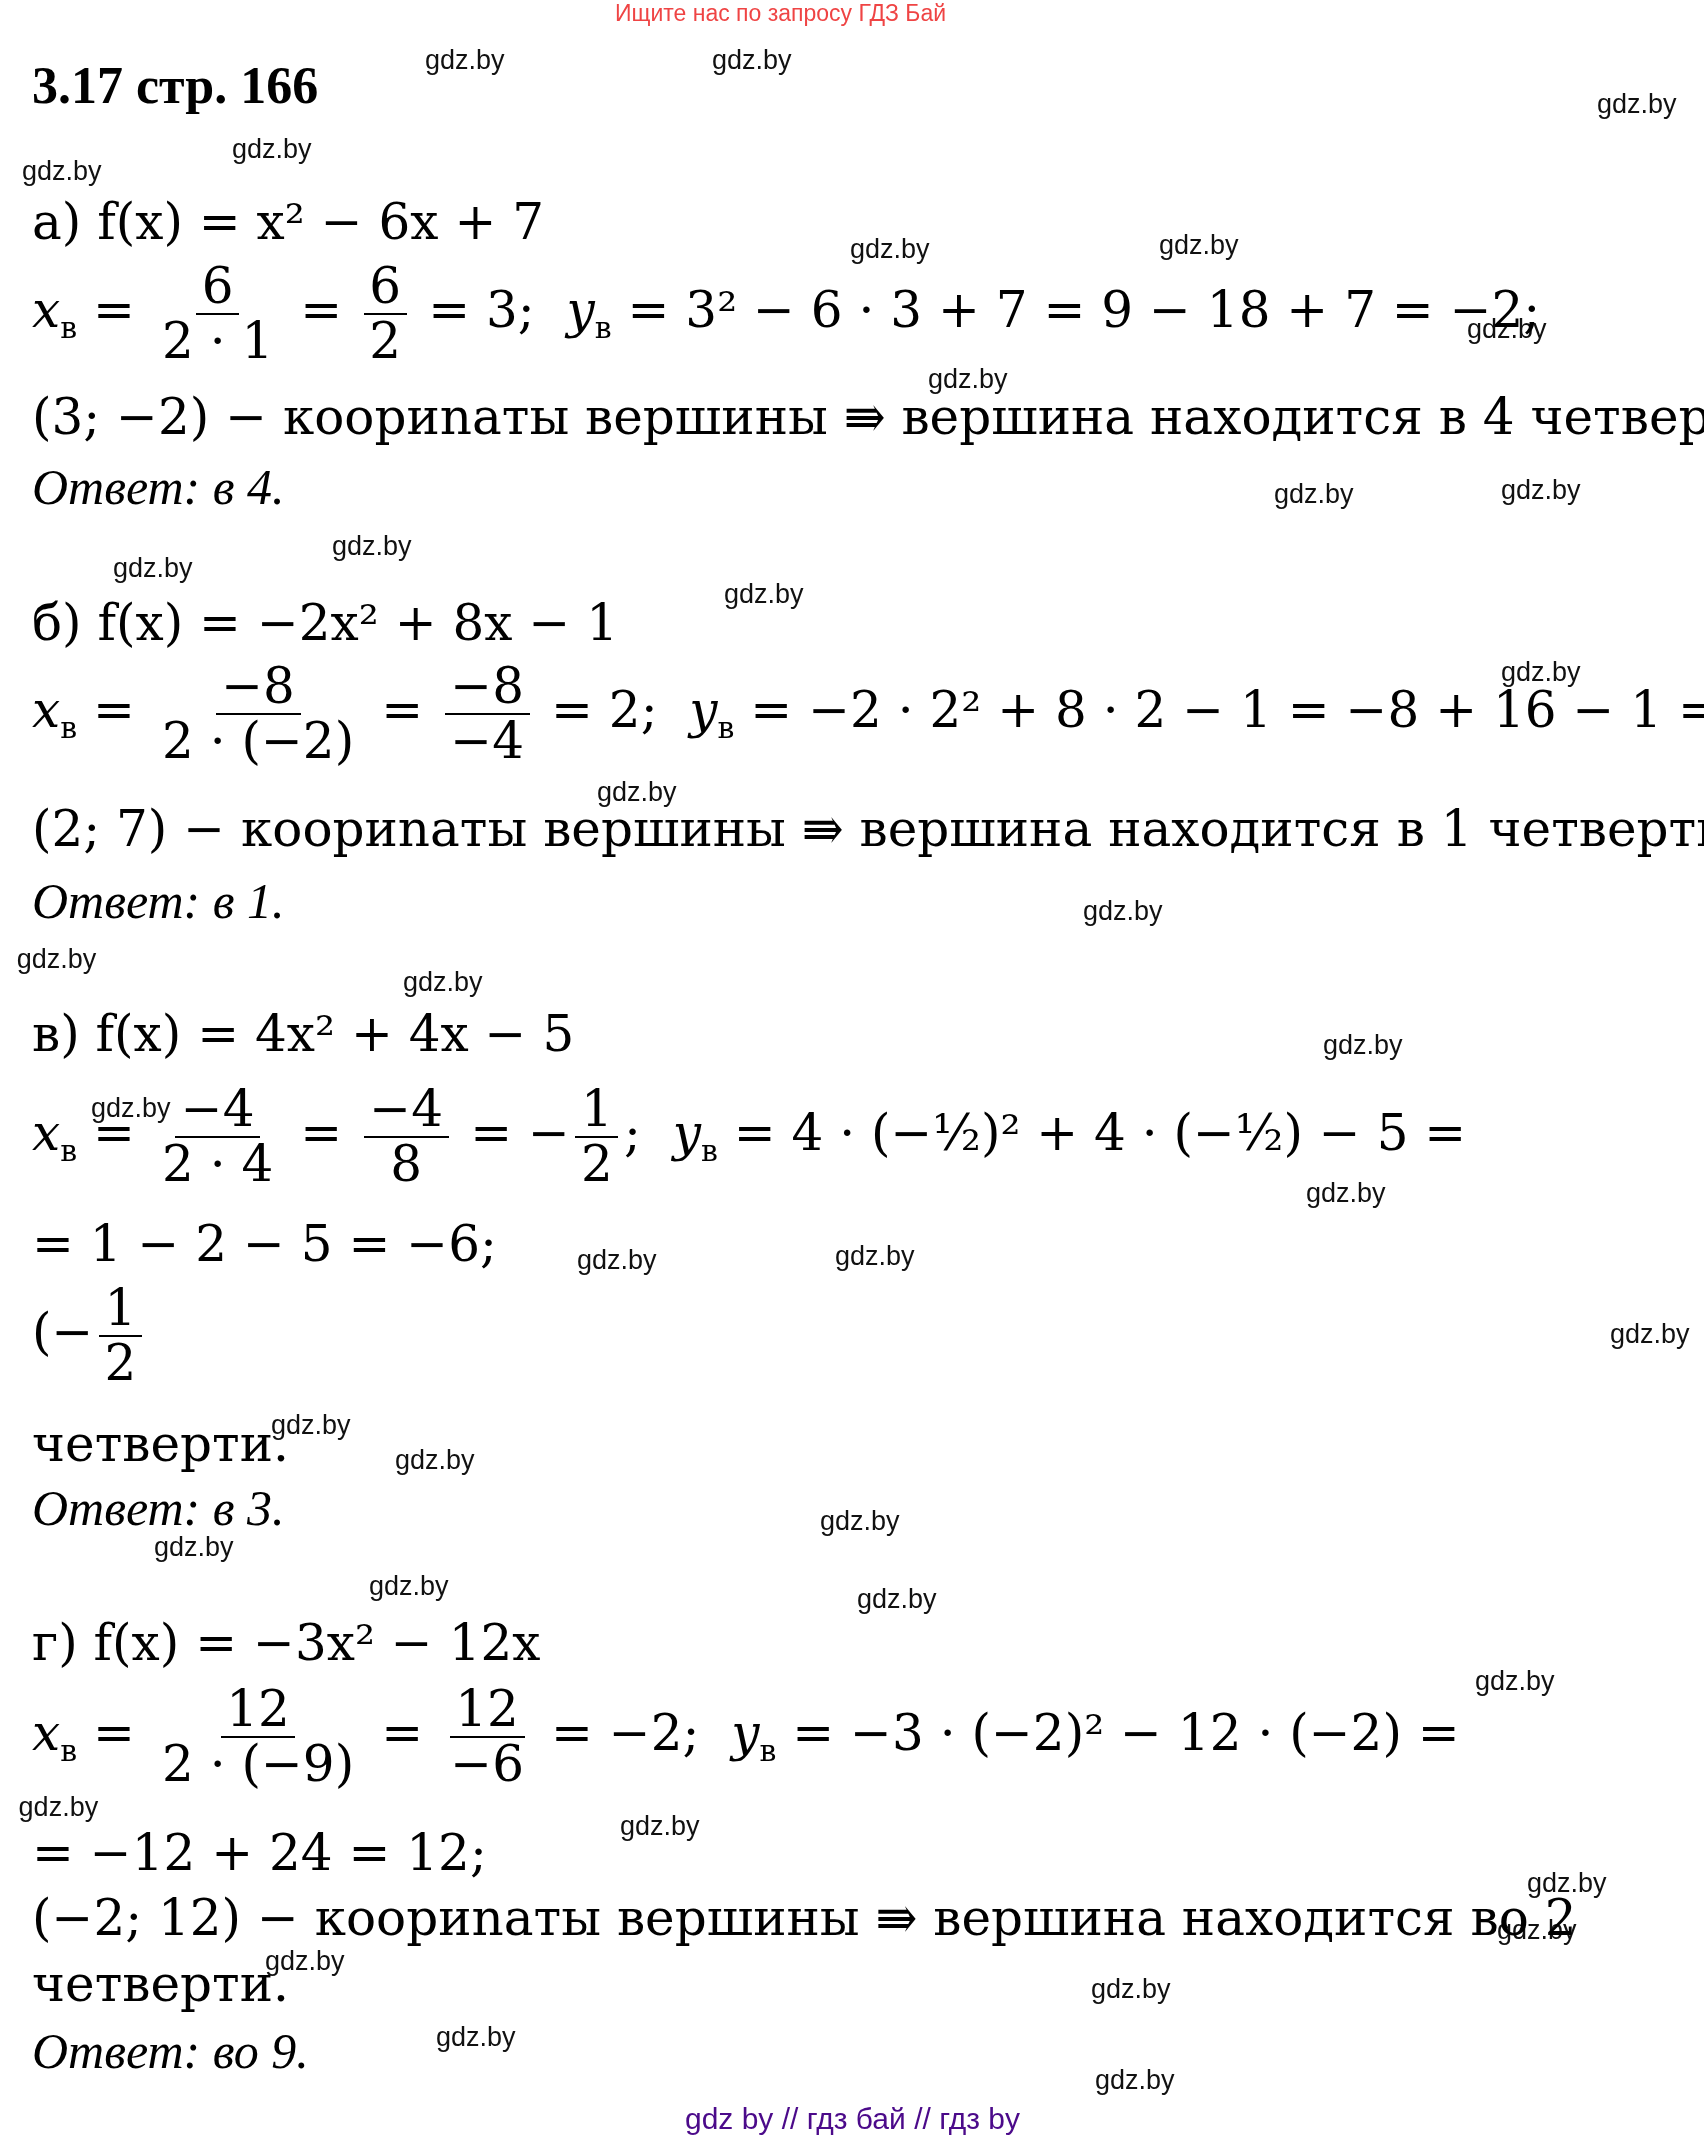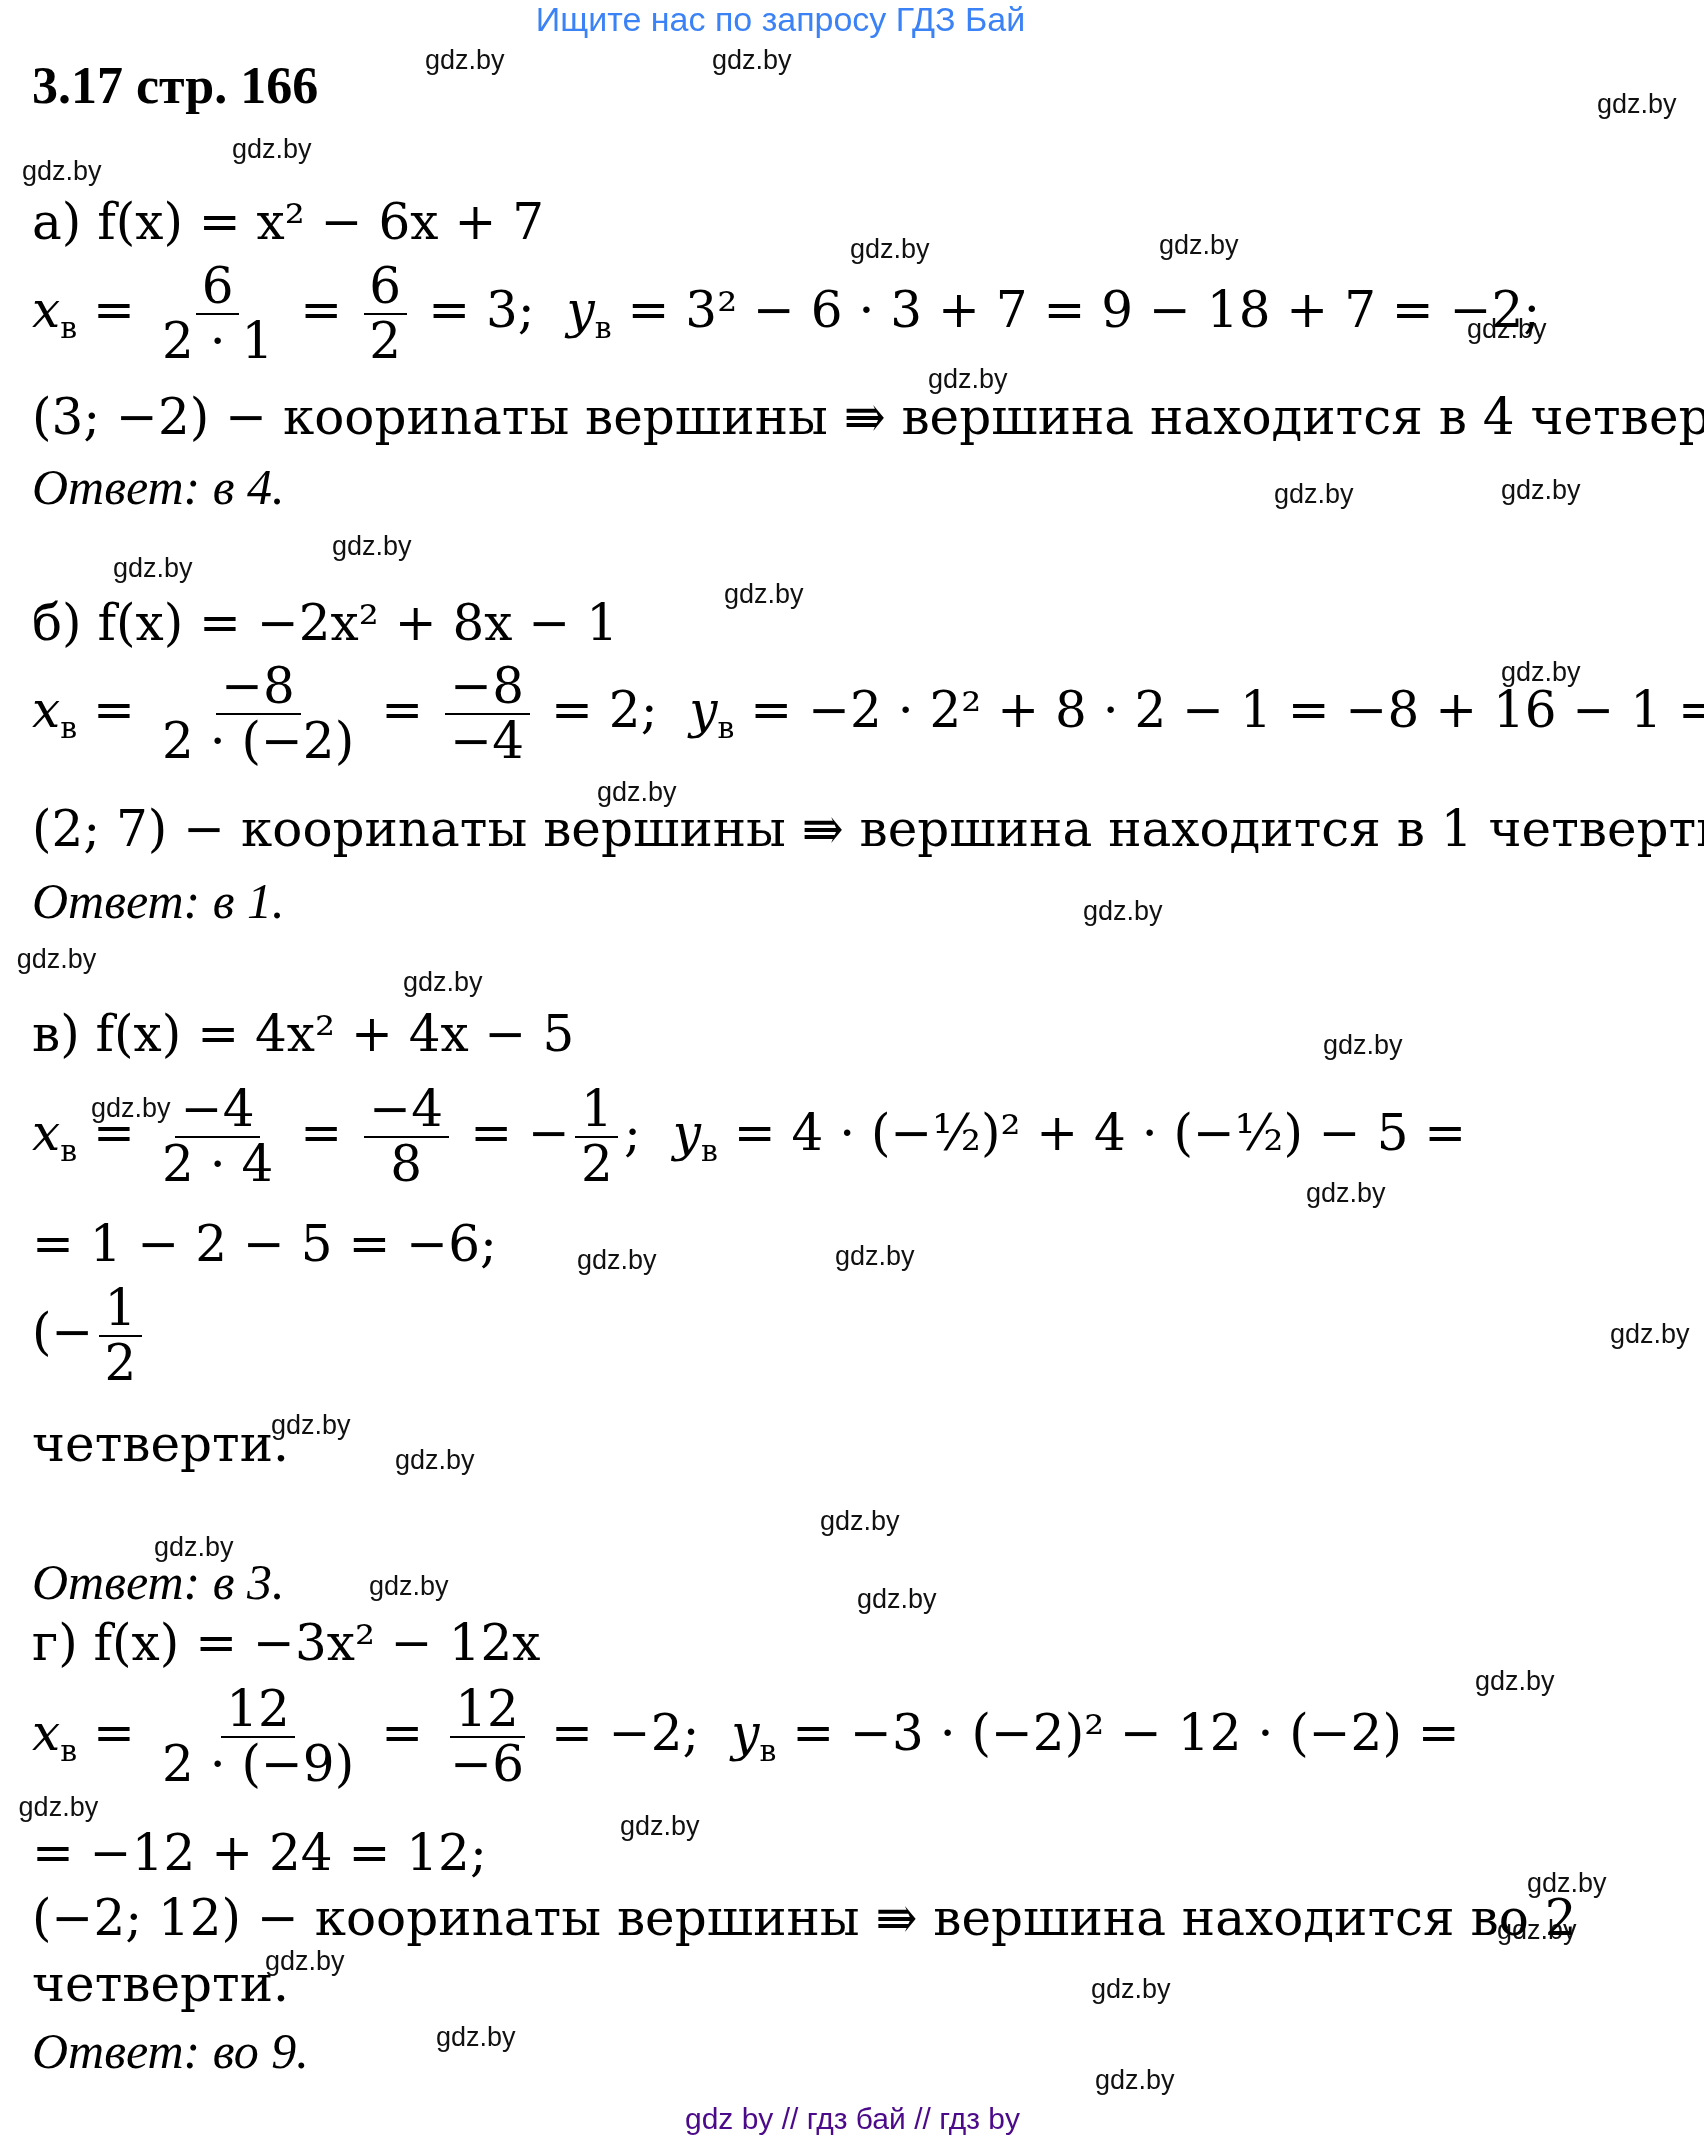--- a/index.html
+++ b/index.html
@@ -1,17 +1,17 @@
 <!DOCTYPE html>
 <html style="font-size:15px"><head>
 <meta charset="utf-8">
 <style>
   html,body{margin:0;padding:0;background:#fff;}
   body{width:1705px;height:2148px;position:relative;overflow:hidden;font-family:"DejaVu Serif",serif;color:#000;}
-  .top-banner{position:absolute;left:0;width:1561px;top:0;text-align:center;font-family:"Liberation Sans",sans-serif;font-size:34px;color:#3b82f6;}
+  .top-banner{position:absolute;left:0;width:1561px;top:0;text-align:center;font-family:"Liberation Sans",sans-serif;font-size:23px;color:#ef4444;}
   .title{position:absolute;left:32px;top:56px;font-family:"Liberation Serif",serif;font-weight:bold;font-size:52px;}
   .wm{position:absolute;font-family:"Liberation Sans",sans-serif;font-size:27px;color:#111;text-align:right;}
   .line{position:absolute;left:32px;font-size:50px;white-space:nowrap;}
   .it{font-style:italic;}
   .ans{font-family:"Liberation Serif",serif;font-style:italic;font-size:50px;position:absolute;left:32px;}
   .frac{display:inline-flex;flex-direction:column;align-items:center;vertical-align:middle;margin:0 5.6px;}
   .frac .num{border-bottom:2.8px solid #000;padding:0 5.6px;line-height:1.05;}
   .frac .den{padding:0 5.6px;line-height:1.05;}
   sub{font-size:30px;}
   .footer{position:absolute;left:0;width:1705px;top:2102px;text-align:center;font-family:"Liberation Sans",sans-serif;font-size:30px;color:#4b0a8a;}
@@ -117,21 +117,21 @@
   <span class="it">y</span><sub>в</sub> <span>= 4 · (−½)² + 4 · (−½) − 5 =</span>
 </div>
 <div class="line" style="top:1215px">= 1 − 2 − 5 = −6;</div>
 <div class="line" style="top:1282px">
   <span>(−</span><span class="frac">
       <span class="num">1</span>
       <span class="den">2</span>
     </span>
 </div>
 <div class="line" style="top:1415px">четверти.</div>
-<div class="ans" style="top:1553px">Ответ: в 3.</div>
+<div class="ans" style="top:1479px">Ответ: в 3.</div>
 
 <div class="line" style="top:1614px">г) f(x) = −3x² − 12x</div>
 <div class="line" style="top:1683px">
   <span class="it">x</span><sub>в</sub> =
   <span class="frac">
       <span class="num">12</span>
       <span class="den">2 · (−9)</span>
     </span> =
   <span class="frac">
       <span class="num">12</span>

